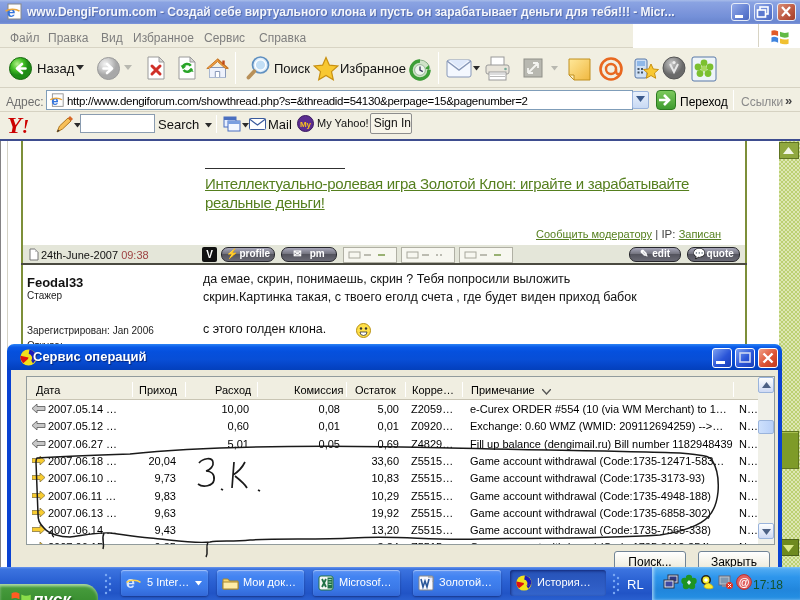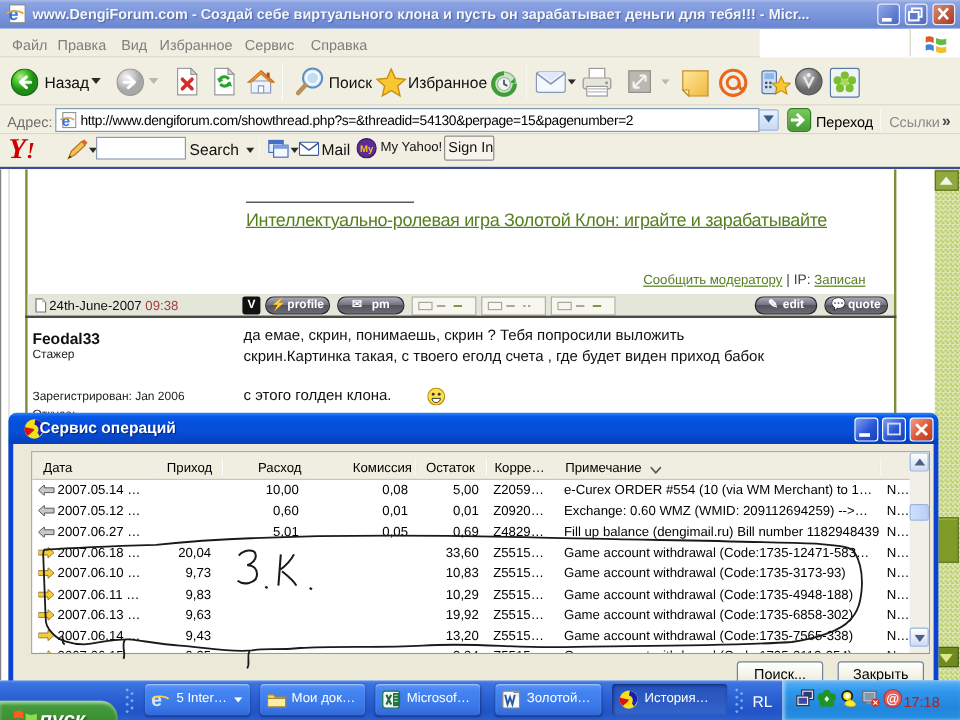--- a/index.html
+++ b/index.html
@@ -57,21 +57,21 @@
 .cr{text-align:right;}
 .wmbtn{top:181px;width:72px;height:23px;border-radius:3px;border:1px solid #718496;background:linear-gradient(180deg,#ffffff,#f2f0e4 60%,#e0ddc8);font-size:12px;color:#000;text-align:center;line-height:21px;}
 
 #taskbar{left:0;top:567px;width:800px;height:33px;background:linear-gradient(180deg,#6a96ec 0%,#3c74e0 6%,#2a60d2 45%,#2154c6 80%,#2a60d0 100%);}
 #startbtn{left:0;top:584px;width:98px;height:33px;border-radius:0 14px 14px 0;background:linear-gradient(180deg,#7bc068 0%,#469b3c 12%,#3a8f31 50%,#2f7d28 85%,#245e1e 100%);box-shadow:inset 0 2px 3px rgba(255,255,255,.4);}
 #startbtn .s{left:33px;top:6px;color:#fff;font-size:17px;font-weight:bold;font-style:italic;text-shadow:1px 2px 2px rgba(0,40,0,.6);}
 .tkbtn{top:570px;height:26px;border-radius:3px;background:linear-gradient(180deg,#5b92f4 0%,#4384f2 25%,#3b79e8 70%,#3268d8 100%);box-shadow:inset 0 1px 1px rgba(255,255,255,.45),0 1px 2px rgba(0,0,40,.4);color:#fff;font-size:11px;overflow:hidden;white-space:nowrap;}
 .tkbtn.pressed{background:linear-gradient(180deg,#2653b8 0%,#2e5cc4 60%,#3365cc 100%);box-shadow:inset 1px 1px 3px rgba(0,0,60,.55);}
 .tkbtn .lab{position:absolute;left:26px;top:6px;}
 #tray{left:652px;top:567px;width:148px;height:33px;background:linear-gradient(180deg,#58b0f4 0%,#2e96ec 30%,#2186dc 70%,#2590e4 100%);box-shadow:inset 2px 0 3px rgba(255,255,255,.5);}
-#clock{left:753px;top:578px;color:#b91c1c;font-size:12px;}
+#clock{left:753px;top:578px;color:#14532d;font-size:12px;}
 svg{display:block;}
 </style></head>
 <body>
 
 <div class="abs" id="tbar">
   <svg class="abs" style="left:4px;top:3px;" width="18" height="18" viewBox="0 0 18 18">
     <rect x="4" y="1" width="13" height="15" fill="#fdfdfd" stroke="#888" stroke-width="1"></rect>
     <text x="3" y="14" font-family="Liberation Sans" font-weight="bold" font-size="15" fill="#3173dd">e</text>
     <path d="M1.5 8.2 C5 5.5, 12 5.5, 15.5 8.2" fill="none" stroke="#e8a43c" stroke-width="1.6"></path>
   </svg>
@@ -316,20 +316,21 @@
 </div>
 <div class="abs" id="ysep2"></div>
 
 <div class="abs" id="content">
   <div class="abs" style="left:0;top:0;width:1px;height:426px;background:#848284;"></div>
   <div class="abs" style="left:7px;top:0;width:1px;height:426px;background:#d4d2c6;"></div>
   <div class="abs" style="left:21px;top:0;width:2px;height:426px;background:#7d8f39;"></div>
   <div class="abs" style="left:745px;top:0;width:2px;height:426px;background:#7d8f39;"></div>
   <div class="abs" style="left:205px;top:27px;width:140px;height:1px;background:#303030;"></div>
   <div class="abs glink" style="left:205px;top:34px;">Интеллектуально-ролевая игра Золотой Клон: играйте и зарабатывайте</div>
+  <div class="abs glink" style="left:205px;top:53px;">реальные деньги!</div>
   <div class="abs" style="left:536px;top:87px;font-size:11.5px;"><span class="glink2">Сообщить модератору</span><span style="color:#444;"> | IP: </span><span class="glink2">Записан</span></div>
   <div class="abs" id="prow">
     <svg class="abs" style="left:6px;top:3px;" width="10" height="13">
         <path d="M1 1 h5 l3 3 v8 h-8 z" fill="#fff" stroke="#777"></path>
         <path d="M6 1 l3 3 h-3 z" fill="#ccc"></path>
       </svg>
     <span class="abs" style="left:18px;top:4px;font-size:11px;color:#111;">24th-June-2007 <span style="color:#9e4242;">09:38</span></span>
     <div class="abs" style="left:179px;top:2px;width:15px;height:15px;background:#111;border-radius:2px;color:#fff;font-size:10px;font-weight:bold;text-align:center;line-height:15px;">V</div>
     <div class="abs pill" style="left:198px;width:54px;">⚡<span style="margin-left:1px;">profile</span></div>
     <div class="abs pill" style="left:258px;width:56px;">✉<span style="margin-left:8px;">pm</span></div>

